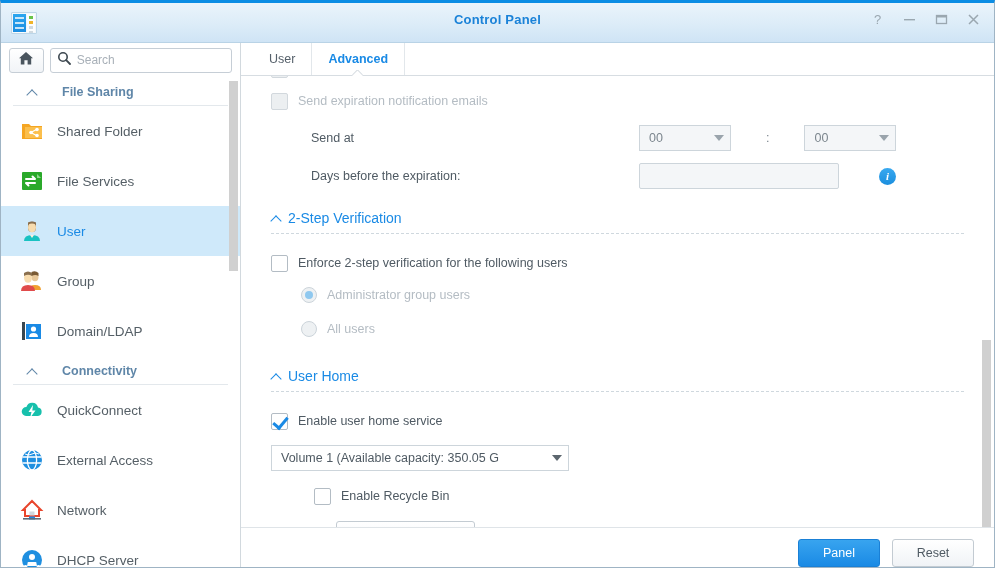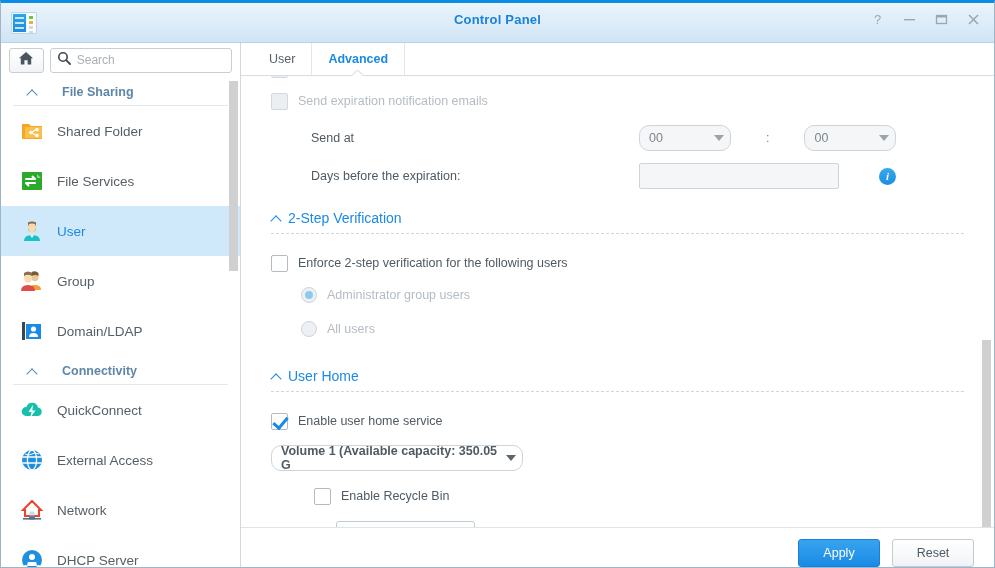--- a/index.html
+++ b/index.html
@@ -234,29 +234,29 @@
   }
   .rb-label { margin-left: 10px; font-size: 12.5px; color: #b4bcc3; }
 
   .field-label {
     font-size: 12.5px; color: #4f5a63;
     width: 300px; flex: 0 0 auto;
   }
   .field-label.ind { padding-left: 40px; width: 340px; }
 
   .select {
-    height: 26px; border: 1px solid #cdd5db; border-radius: 10px;
+    height: 26px; border: 1px solid #cdd5db; border-radius: 0;
     background: #f4f6f8;
     display: flex; align-items: center; justify-content: space-between;
     font-size: 12.5px; color: #7c868e;
     padding: 0 6px 0 9px; cursor: default; user-select: none;
   }
   .select.enabled { background: #ffffff; color: #4f5a63; cursor: pointer; }
   .select.time { width: 92px; }
-  .select.location { width: 252px; font-weight: bold; }
+  .select.location { width: 298px; }
   .caret {
     width: 0; height: 0; margin-left: 8px; flex: 0 0 auto;
     border-left: 5px solid transparent; border-right: 5px solid transparent;
     border-top: 6px solid #9aa4ac;
   }
   .select.enabled .caret { border-top-color: #5c666e; }
   .colon { margin: 0 7px; font-size: 12.5px; color: #7c868e; }
 
   .textinput {
     height: 26px; width: 200px;
@@ -598,19 +598,19 @@
               <button class="btn">Empty Recycle Bin</button>
             </div>
           </div>
 
         </div>
 
         <div class="content-sb-thumb" style="top:264px;height:196px;"></div>
       </div>
 
       <div class="footer">
-        <button class="btn primary apply">Apply</button>
+        <button class="btn primary apply">Panel</button>
         <button class="btn reset">Reset</button>
       </div>
 
     </div>
   </div>
 </div>
 
 </body></html>

